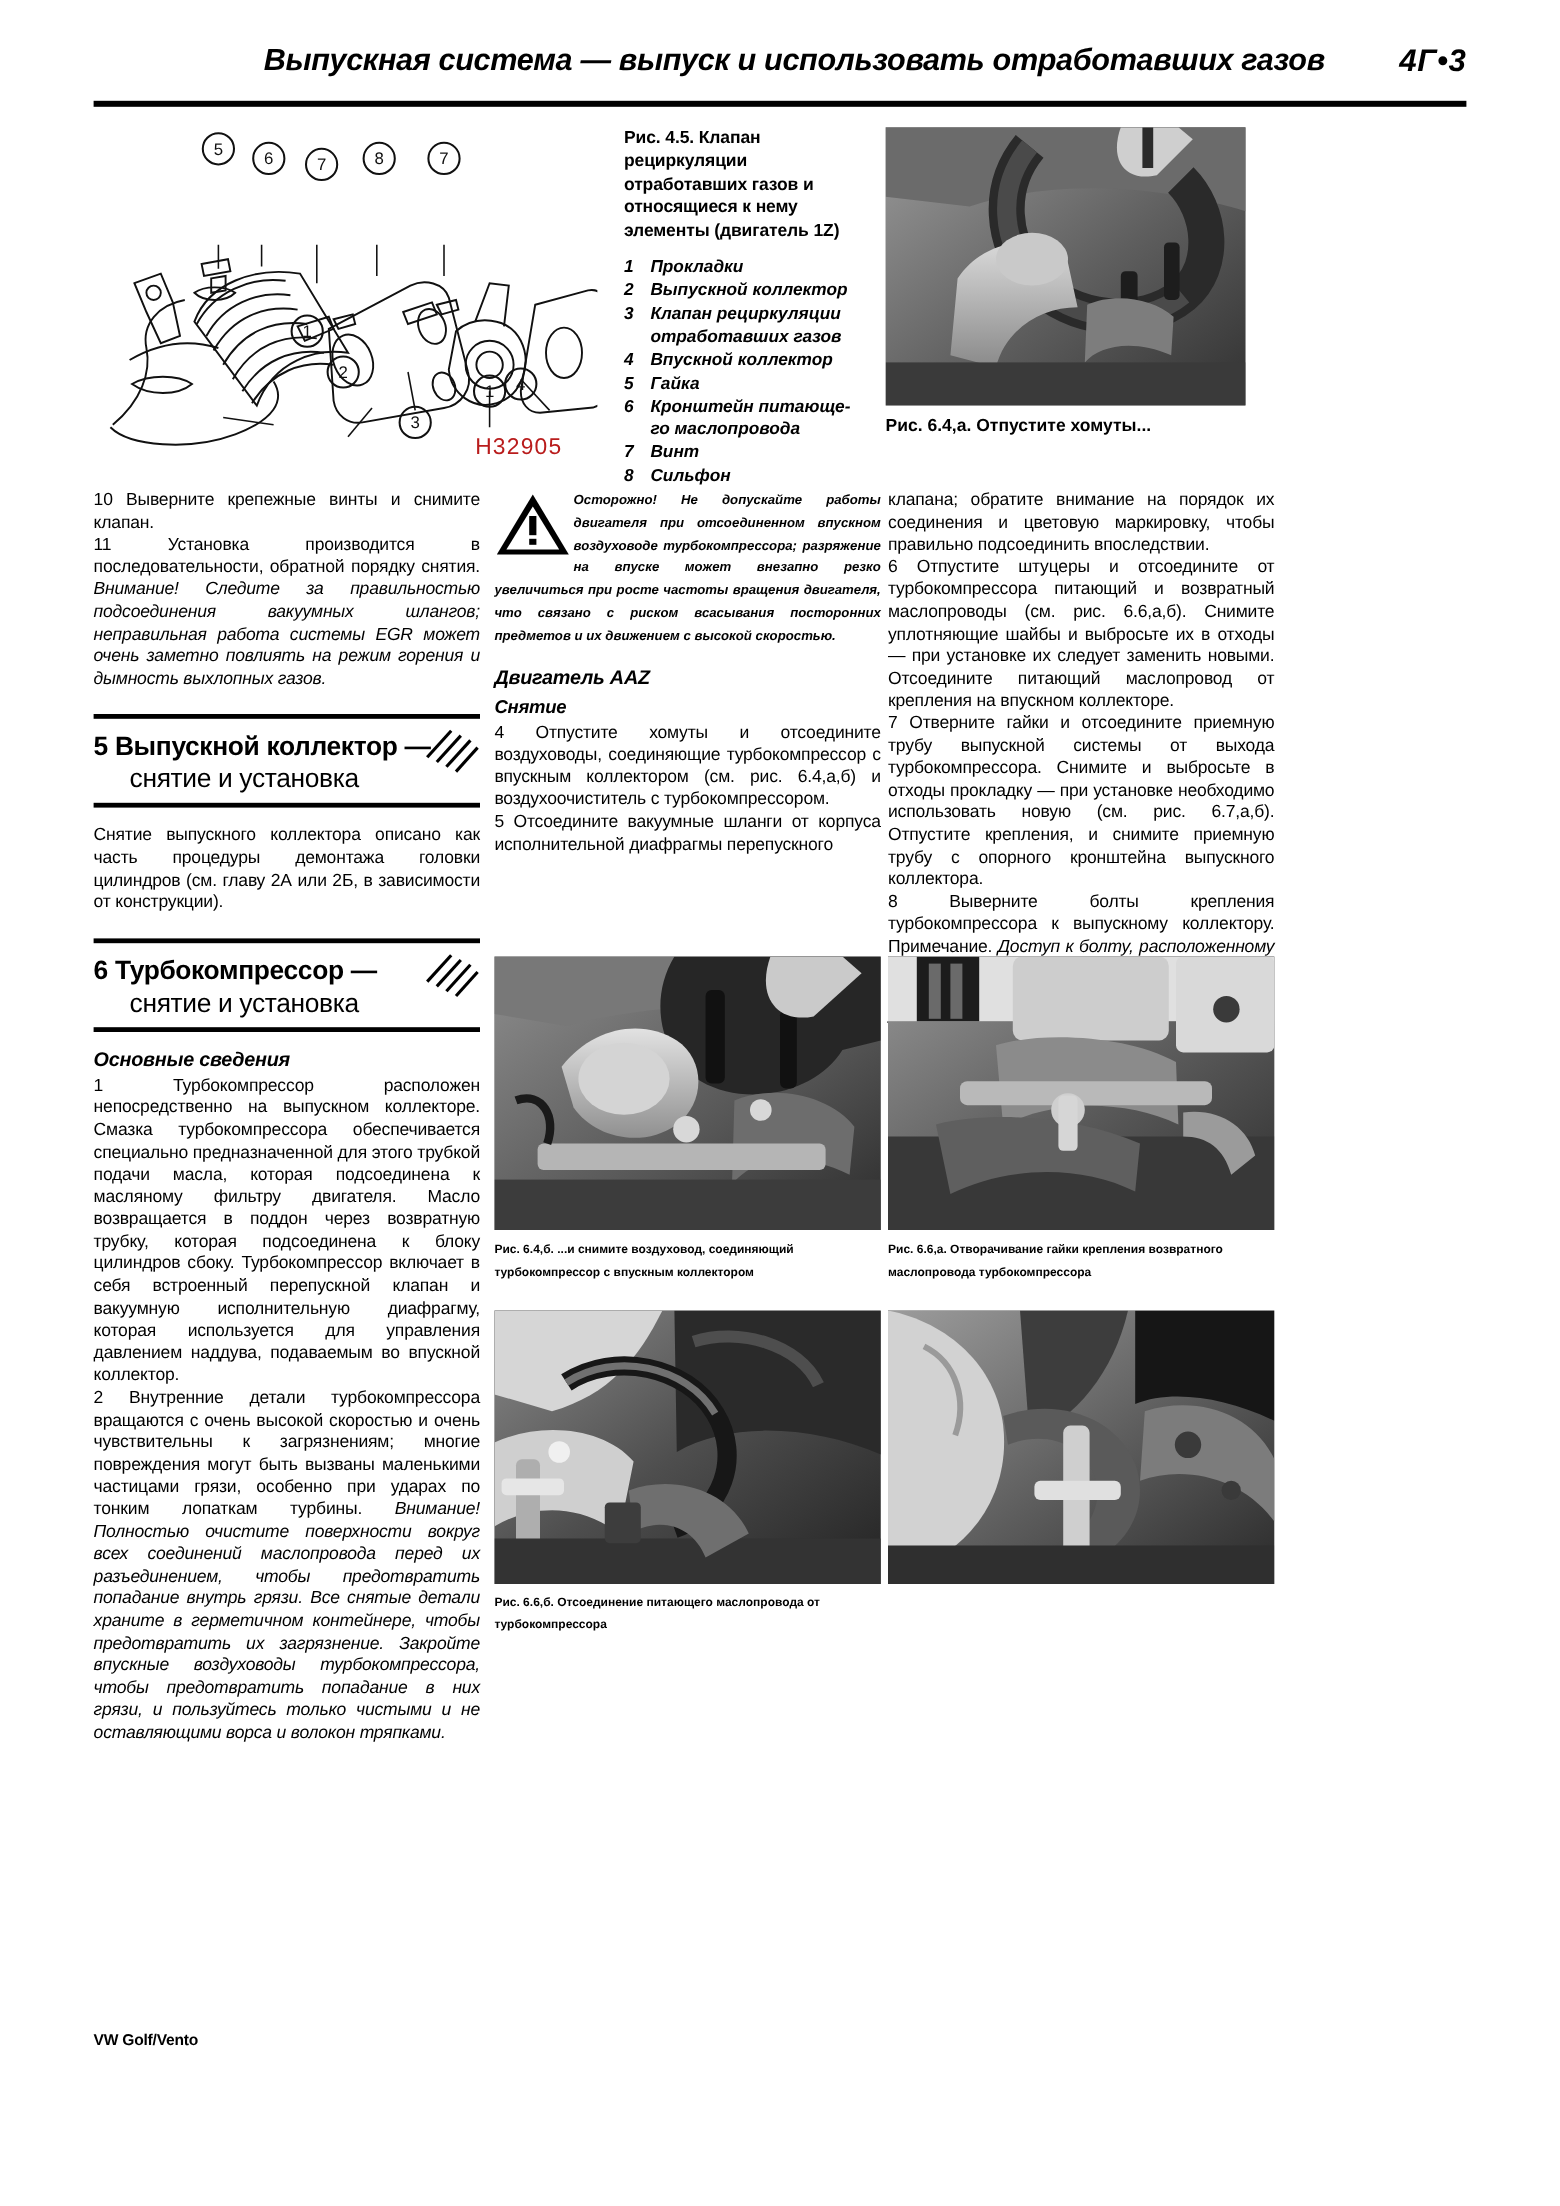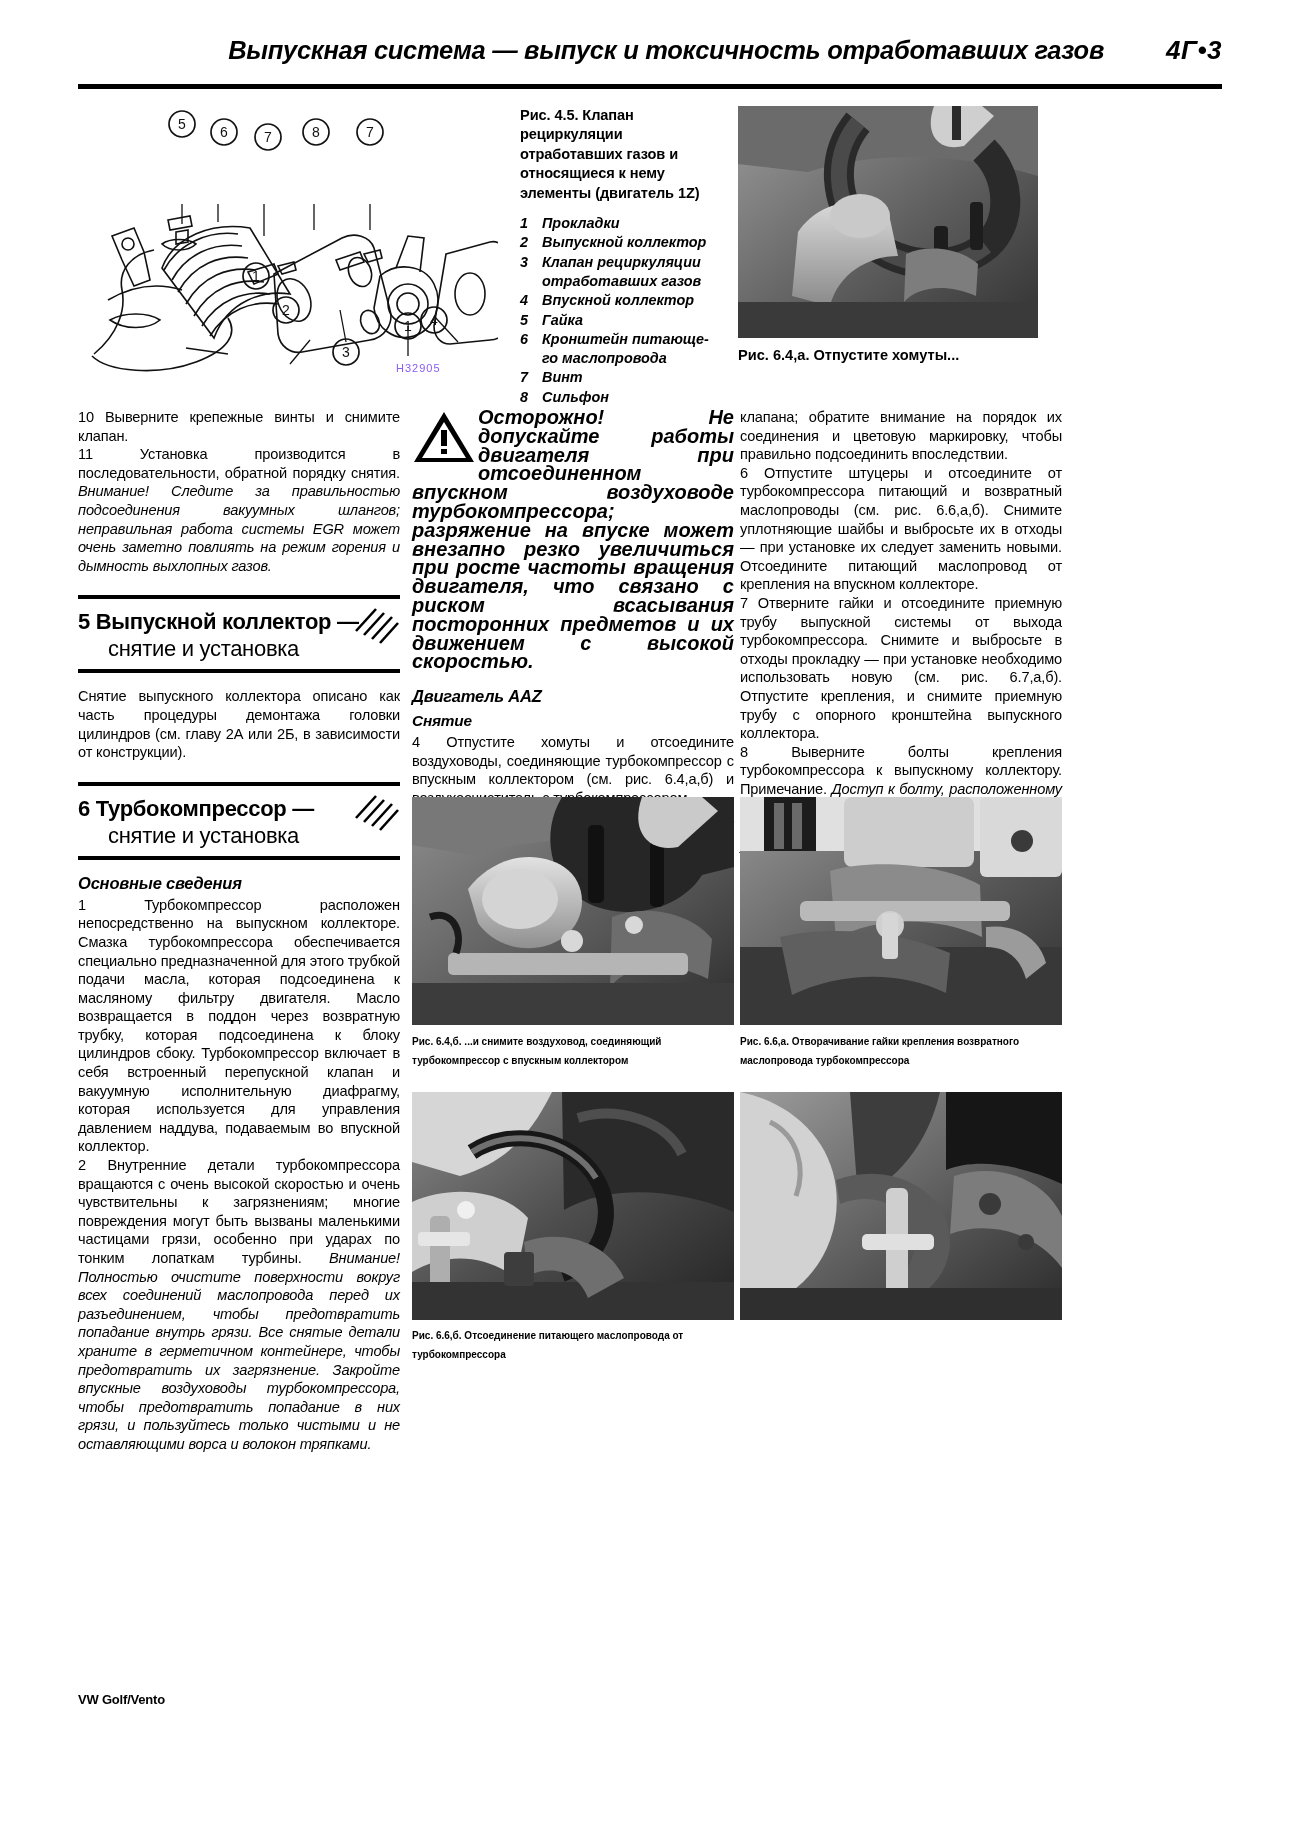--- a/index.html
+++ b/index.html
@@ -32,21 +32,21 @@
   }
 
   
   .diagram{
     position:absolute;left:78px;top:104px;width:420px;height:290px;
     overflow:hidden;
   }
   .diagram svg{display:block;}
   .diagram-code{
     position:absolute;left:318px;top:258px;
-    font-size:11px;color:#8b5cf6;letter-spacing:1px;
+    font-size:19px;color:#b91c1c;letter-spacing:1px;
   }
 
   
   .fig45{
     position:absolute;left:520px;top:106px;width:205px;
   }
   .fig45 .cap{
     font-size:14.6px;font-weight:bold;line-height:19.4px;letter-spacing:-0.1px;
   }
   .fig45 .legend{
@@ -96,21 +96,21 @@
   }
   .subhead{
     font-size:16.5px;font-weight:bold;font-style:italic;
     margin:14px 0 3px 0;letter-spacing:-0.2px;
   }
   .subhead.small{font-size:15.4px;margin-top:12px;}
 
   
   .warnbox{position:relative;min-height:72px;}
   .warn-text{
-    font-style:italic;font-weight:bold;font-size:20px;line-height:18.8px;
+    font-style:italic;font-weight:bold;font-size:11px;line-height:18.8px;
     text-align:justify;
   }
   .warn-float{float:left;width:66px;height:58px;}
 
   
   .photo-2a{left:412px;top:797px;width:322px;height:228px;}
   .photo-2b{left:740px;top:797px;width:322px;height:228px;}
   .photo-3a{left:412px;top:1092px;width:322px;height:228px;}
   .photo-3b{left:740px;top:1092px;width:322px;height:228px;}
 
@@ -125,21 +125,21 @@
     position:absolute;left:78px;top:1692px;
     font-size:13px;font-weight:bold;letter-spacing:-0.2px;
   }
 </style>
 </head>
 <body>
 
 <div class="page">
 
   <div class="header">
-    <div class="header-title">Выпускная система — выпуск и токсичность отработавших газов</div>
+    <div class="header-title">Выпускная система — выпуск и использовать отработавших газов</div>
     <div class="header-page">4Г•3</div>
   </div>
   <div class="header-rule"></div>
 
   <div class="diagram">
     <svg width="420" height="290" viewBox="0 0 420 290" xmlns="http://www.w3.org/2000/svg">
       <g fill="none" stroke="#111" stroke-width="1.6">
 
         <path d="M14 252 C30 268 80 272 118 258 C150 246 160 230 150 214"></path>
         <path d="M16 250 C40 230 48 206 44 186 C40 166 54 150 76 146"></path>

